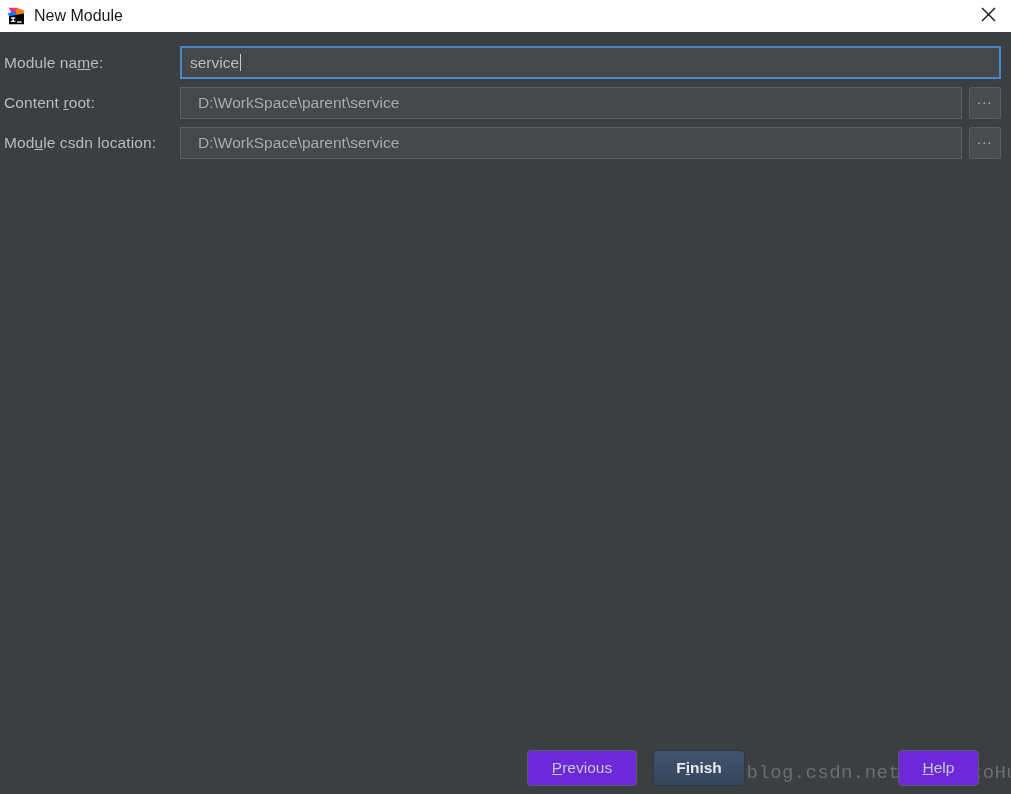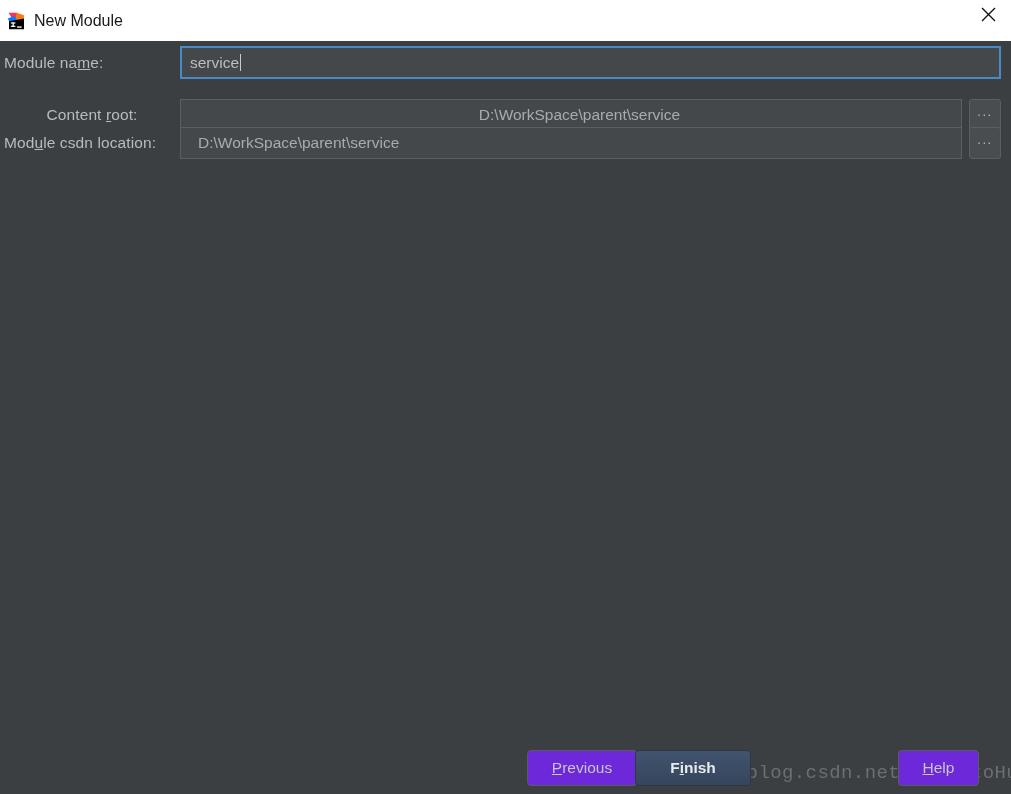--- a/index.html
+++ b/index.html
@@ -15,21 +15,21 @@
     font-family: "Liberation Sans", sans-serif;
     overflow: hidden;
     user-select: none;
   }
 
   
   #titlebar {
     position: absolute;
     left: 0; top: 0;
     width: 1011px;
-    height: 41px;
+    height: 32px;
     background: #ffffff;
     display: flex;
     align-items: center;
   }
   #app-icon {
     margin-left: 7px;
     width: 18px;
     height: 18px;
     flex: 0 0 auto;
     display: block;
@@ -184,21 +184,21 @@
     </div>
   </div>
 
   <div class="form-row" style="top:46px;">
     <div class="field-label" style="width:176px;">
       <span>Module na</span><span class="mn">m</span><span>e:</span>
     </div>
     <div class="text-input focused" style="width:821px;"><span>service</span><span class="caret"></span></div>
   </div>
 
-  <div class="form-row" style="top:99px;text-align:center;">
+  <div class="form-row" style="top:87px;">
     <div class="field-label" style="width:176px;">
       <span>Content </span><span class="mn">r</span><span>oot:</span>
     </div>
     <div class="text-input" style="width:782px;"><span>D:\WorkSpace\parent\service</span></div>
     <div class="browse-button" style="margin-left:7px;">
       <span class="browse-dots">...</span>
     </div>
   </div>
 
   <div class="form-row" style="top:127px;">
@@ -210,21 +210,21 @@
       <span class="browse-dots">...</span>
     </div>
   </div>
 
   <div id="watermark">http://blog.csdn.net/RobertoHuang</div>
 
   <div class="dlg-button normal" style="left:527px; top:750px; width:110px;">
     <span><span></span><span class="mn">P</span><span>revious</span></span>
   </div>
 
-  <div class="dlg-button default" style="left:635px; top:750px; width:116px;">
+  <div class="dlg-button default" style="left:653px; top:750px; width:92px;">
     <span><span>F</span><span class="mn">i</span><span>nish</span></span>
   </div>
 
 
   <div class="dlg-button normal" style="left:898px; top:750px; width:81px;">
     <span><span></span><span class="mn">H</span><span>elp</span></span>
   </div>
 
 </div>
 

